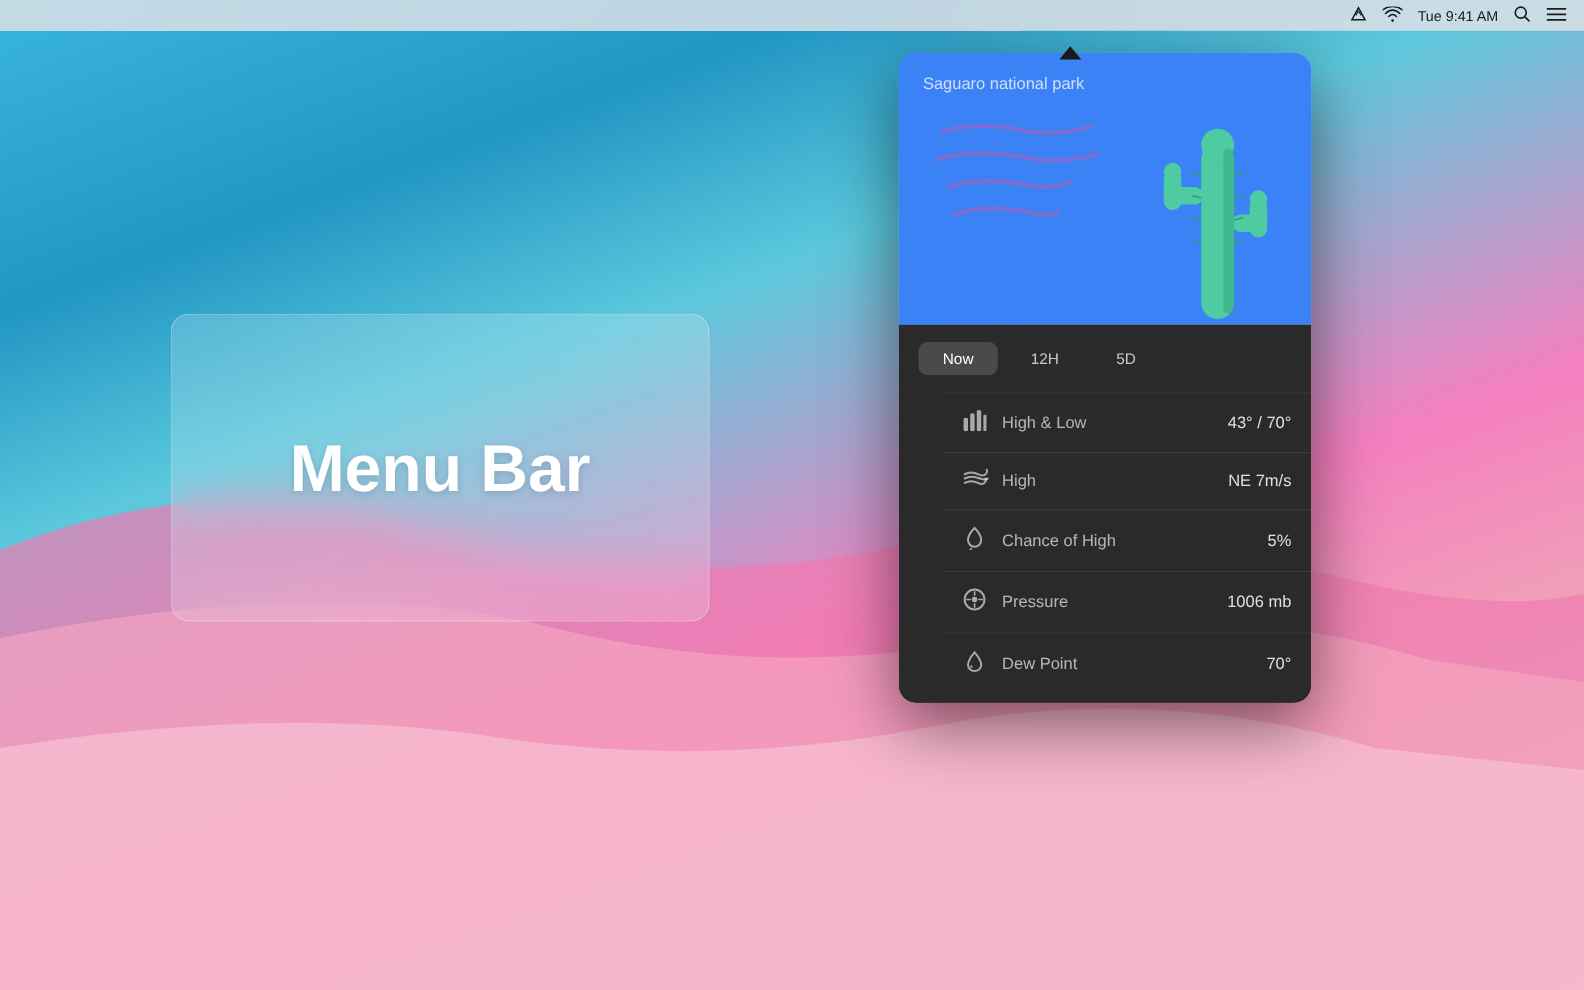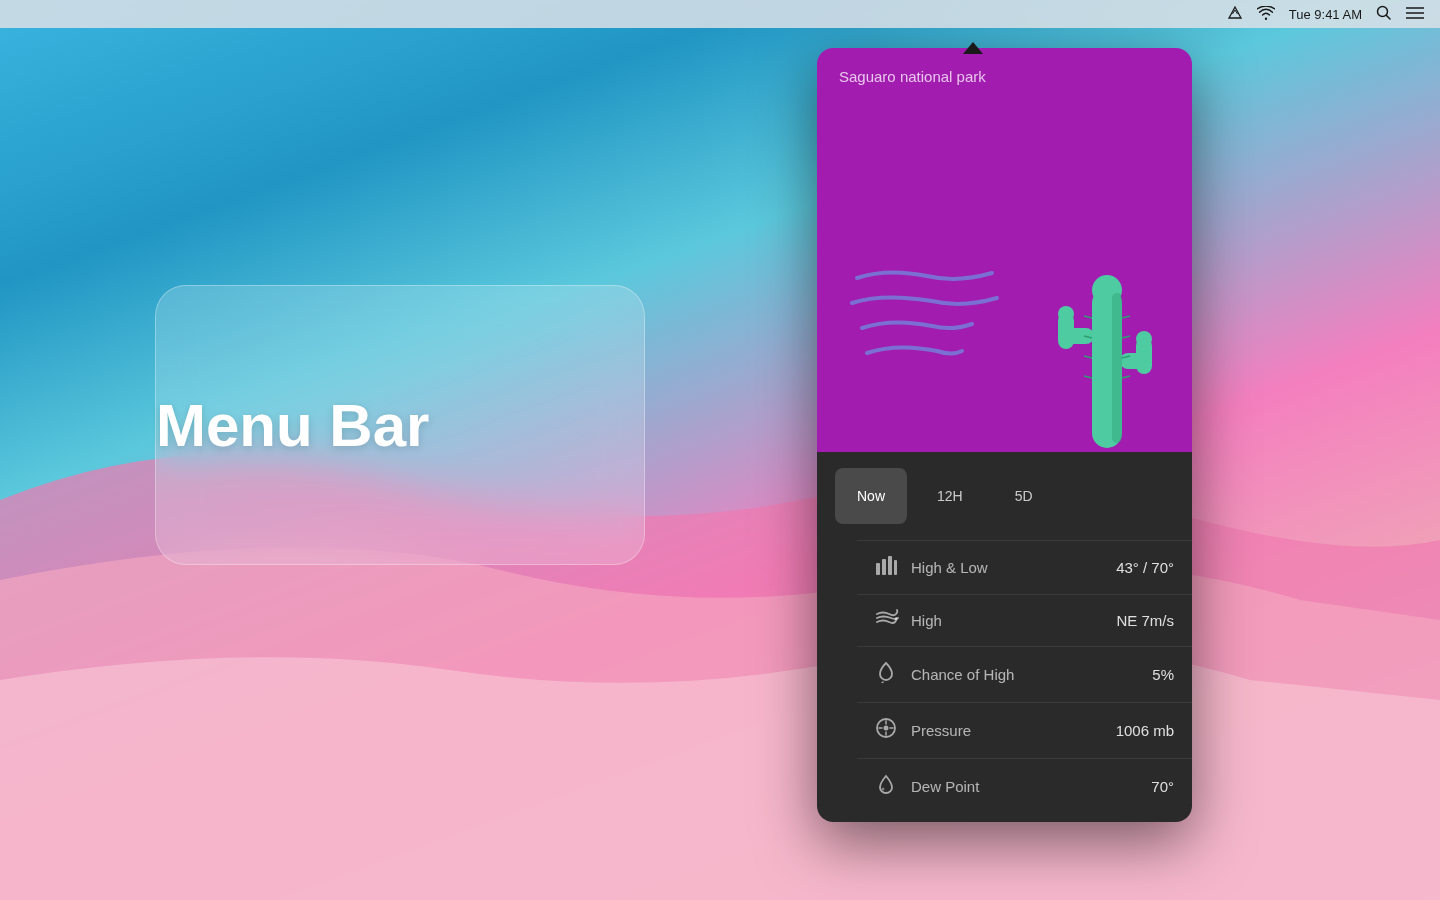--- a/index.html
+++ b/index.html
@@ -71,25 +71,25 @@
 
     
     .menu-bar-card {
       position: absolute;
       left: 155px;
       top: 285px;
       width: 490px;
       height: 280px;
       background: rgba(255, 255, 255, 0.18);
       backdrop-filter: blur(20px);
-      border-radius: 31px;
+      border-radius: 17px;
       border: 1px solid rgba(255, 255, 255, 0.3);
       display: flex;
       align-items: center;
-      justify-content: flex-start;
+      justify-content: center;
     }
 
     .menu-bar-text {
       font-size: 60px;
       font-weight: 700;
       color: white;
       text-align: center;
       line-height: 1.15;
       text-shadow: 0 2px 8px rgba(0,0,0,0.15);
     }
@@ -114,24 +114,24 @@
       width: 0;
       height: 0;
       border-left: 10px solid transparent;
       border-right: 10px solid transparent;
       border-bottom: 12px solid #1a1a1a;
       z-index: 51;
     }
 
     
     .weather-top {
-      background: #a21caf;
+      background: #3b82f6;
       padding: 20px 22px 24px 22px;
       position: relative;
-      height: 404px;
+      height: 247px;
       overflow: hidden;
     }
 
     .weather-location {
       font-size: 15px;
       color: rgba(255,255,255,0.75);
       font-weight: 400;
       margin-bottom: 4px;
     }
 
@@ -162,21 +162,21 @@
     }
 
     
     .weather-tabs {
       display: flex;
       gap: 8px;
       padding: 16px 18px 12px 18px;
     }
 
     .weather-tab {
-      padding: 20px 22px;
+      padding: 7px 22px;
       border-radius: 8px;
       font-size: 14px;
       font-weight: 500;
       cursor: pointer;
       color: rgba(255,255,255,0.75);
       background: transparent;
       border: none;
     }
 
     .weather-tab.active {

